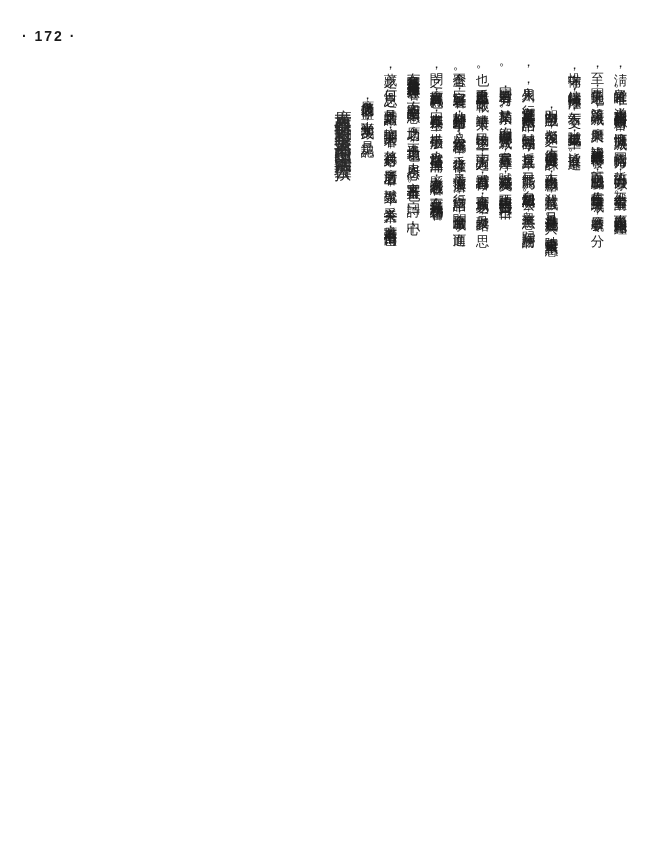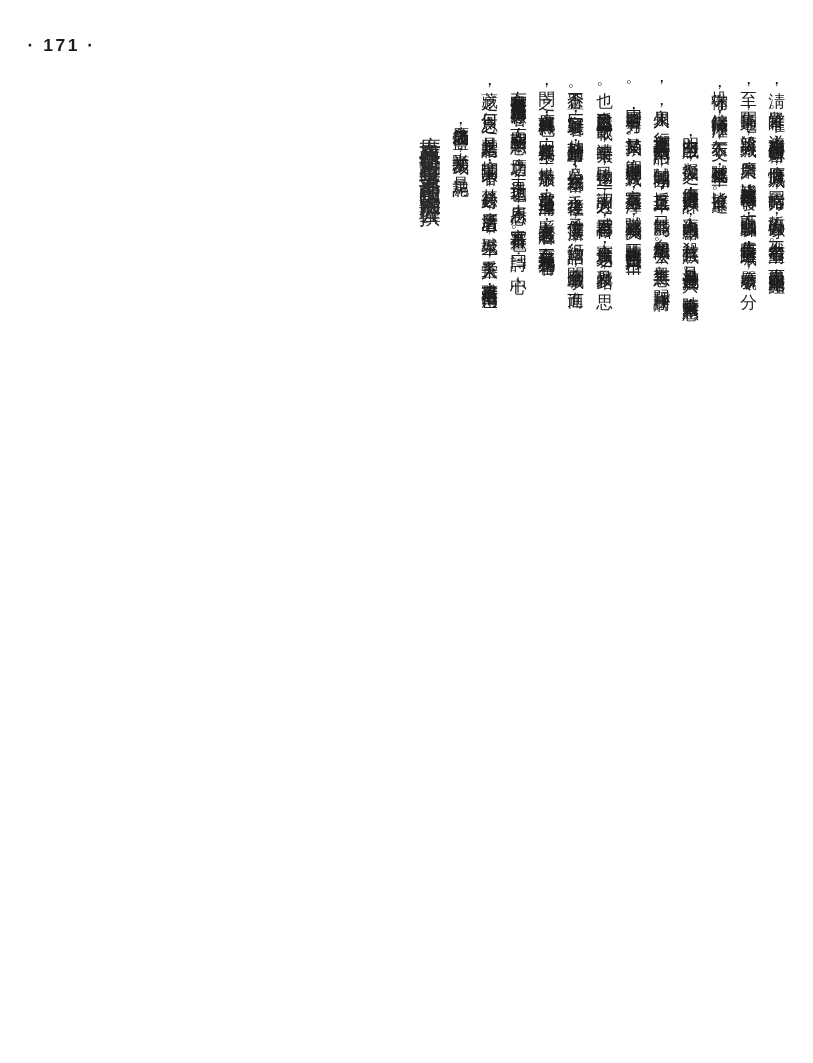--- a/index.html
+++ b/index.html
@@ -56,21 +56,21 @@
     letter-spacing: 2.4px;
     width: 19px;
     color: #2a2a2a;
   }
 </style>
 </head>
 <body>
 
 <div class="page">
 
-  <div class="page-number">· 171 ·</div>
+  <div class="page-number">· 172 ·</div>
 
   <div class="text-block">
     <div class="t-col">淸，衆皆唯唯。遂相率詣膺告以斯旨，膺慷慨入城，圖指方略，誓協心力以守，不然者有重罰。未幾而山寇果相踵</div>
     <div class="t-col">至，團集近地，設策將入城，膺與衆，諸皆先破其機牙不得發，旣而山賊製梯，作長匱障身至城下，膺嚴號令，分</div>
     <div class="t-col">垛守備，鎔鑄鐵汁傾灌，矢石交下，賊被傷死十二三，皆披靡退。</div>
     <div class="t-col indent-a">明白海賊至，擬復如之，膺復密遣强健以計，夜入山海賊營，殺其首賊，且爲書赴潮乞援兵。時廣東僉憲張惠</div>
     <div class="t-col">，泉州人，行潮立選援兵若干人抵南詔，賊知城守固，援兵且至，已無能爲，自相怨罵散去。衆喜無恙，跽拜謝膺</div>
     <div class="t-col">。膺曰皆君等力，於某曷預。卽自潮導縣官入城，官兵尋亦至漳，賊黨亦殘滅矣，時正統十四年己巳八月二十三日</div>
     <div class="t-col">也。爰自己巳至今二十餘載，遭時太平，民物生遂，南詔一方之人，咸謂吾有今日，實膺全城之功，旦聚夕晤，思</div>
     <div class="t-col">念不置。巨室好義者，林朝坤介封給事中，吳公永綏屬言，垂之後往，予備位廣藩，行過南詔，聞膺全城事，進而</div>

